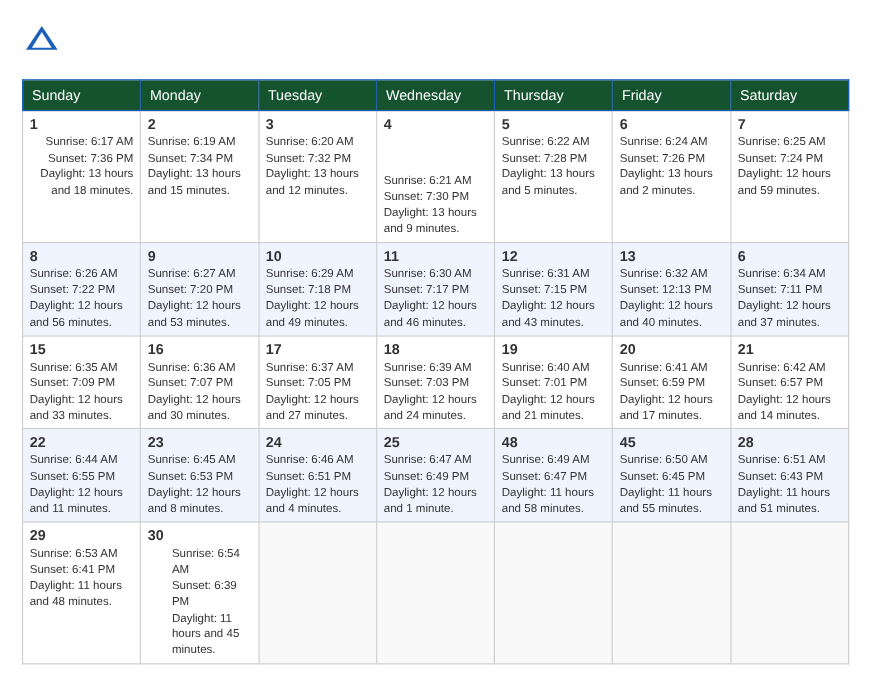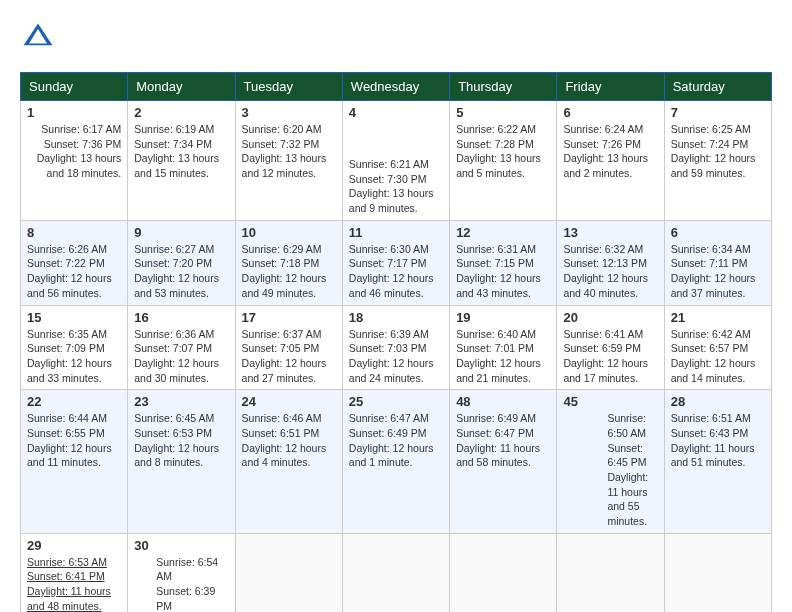--- a/index.html
+++ b/index.html
@@ -276,35 +276,35 @@
 Daylight: 12 hours and 1 minute.</div>
         </td>
         <td>
           <div class="day-number">48</div>
           <div class="day-info" style="white-space: pre-line;">Sunrise: 6:49 AM
 Sunset: 6:47 PM
 Daylight: 11 hours and 58 minutes.</div>
         </td>
         <td>
           <div class="day-number">45</div>
-          <div class="day-info" style="white-space: pre-line; margin-left: 44px;">Sunrise: 6:50 AM
+          <div class="day-info" style="white-space: pre-line;">Sunrise: 6:50 AM
 Sunset: 6:45 PM
 Daylight: 11 hours and 55 minutes.</div>
         </td>
         <td>
           <div class="day-number">28</div>
           <div class="day-info" style="white-space: pre-line;">Sunrise: 6:51 AM
 Sunset: 6:43 PM
 Daylight: 11 hours and 51 minutes.</div>
         </td>
       </tr>
       <tr>
         <td>
           <div class="day-number">29</div>
-          <div class="day-info" style="white-space: pre-line; text-decoration: underline;">Sunrise: 6:53 AM
+          <div class="day-info" style="white-space: pre-line;">Sunrise: 6:53 AM
 Sunset: 6:41 PM
 Daylight: 11 hours and 48 minutes.</div>
         </td>
         <td>
           <div class="day-number">30</div>
           <div class="day-info" style="white-space: pre-line; margin-left: 22px;">Sunrise: 6:54 AM
 Sunset: 6:39 PM
 Daylight: 11 hours and 45 minutes.</div>
         </td>
         <td class="empty"></td>

